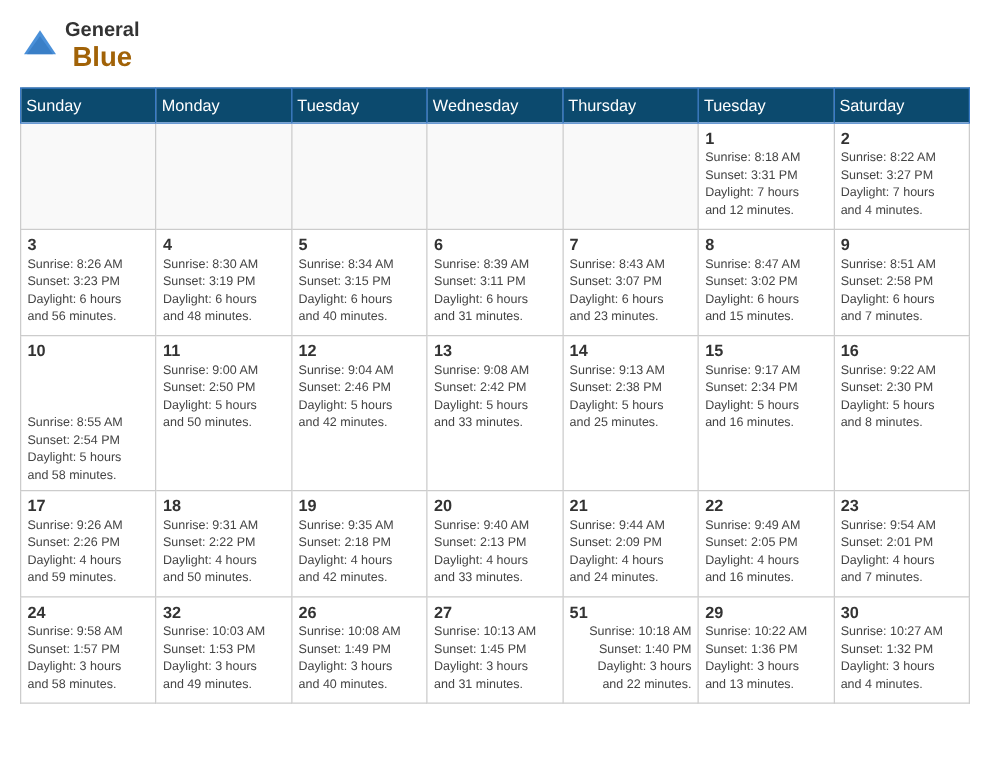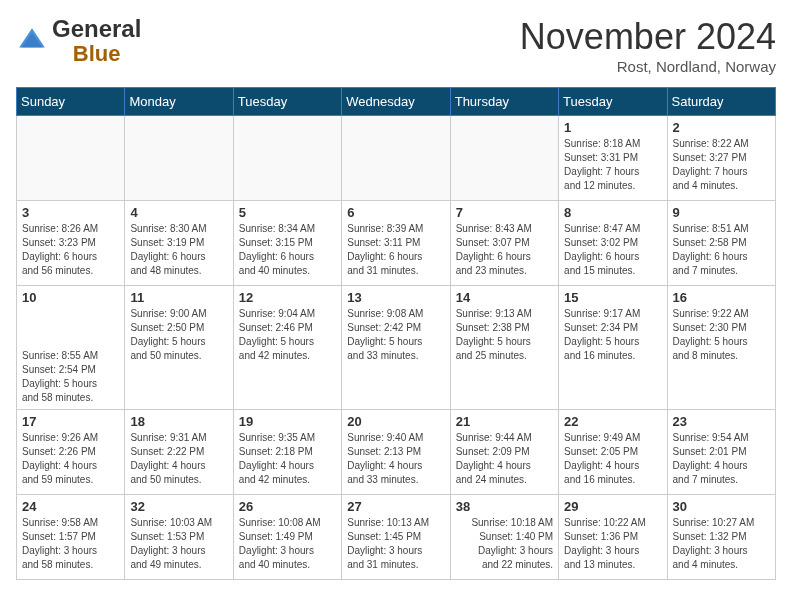--- a/index.html
+++ b/index.html
@@ -20,21 +20,21 @@
       display: flex;
       align-items: center;
       gap: 4px;
     }
     .logo-text {
       display: flex;
       flex-direction: column;
       line-height: 1.1;
     }
     .logo-general {
-      font-size: 24px;
+      font-size: 16px;
       font-weight: bold;
       color: #333;
     }
     .logo-blue {
       font-size: 22px;
       font-weight: bold;
       color: #a16207;
       text-align: center;
     }
     .logo-icon {
@@ -101,24 +101,20 @@
   <div class="logo">
     <svg class="logo-icon" viewBox="0 0 40 40">
       <polygon points="20,4 36,28 4,28" fill="#4a90d9"></polygon>
       <polygon points="20,10 33,28 7,28" fill="#2a6db5" opacity="0.5"></polygon>
     </svg>
     <div class="logo-text">
       <span class="logo-general">General</span>
       <span class="logo-blue">Blue</span>
     </div>
   </div>
-  <div class="title-block">
-    <div class="month-title">November 2024</div>
-    <div class="location">Rost, Nordland, Norway</div>
-  </div>
 </div>
 
 <table class="calendar">
   <thead>
     <tr>
     <th>Sunday</th>
         <th>Monday</th>
         <th>Tuesday</th>
         <th>Wednesday</th>
         <th>Thursday</th>
@@ -324,21 +320,21 @@
 and 40 minutes.</div>
         </td>
         <td>
           <span class="day-num">27</span>
           <div class="day-info" style="white-space: pre-line;">Sunrise: 10:13 AM
 Sunset: 1:45 PM
 Daylight: 3 hours
 and 31 minutes.</div>
         </td>
         <td>
-          <span class="day-num">38</span>
+          <span class="day-num">51</span>
           <div class="day-info" style="white-space: pre-line; text-align: right;">Sunrise: 10:18 AM
 Sunset: 1:40 PM
 Daylight: 3 hours
 and 22 minutes.</div>
         </td>
         <td>
           <span class="day-num">29</span>
           <div class="day-info" style="white-space: pre-line;">Sunrise: 10:22 AM
 Sunset: 1:36 PM
 Daylight: 3 hours

